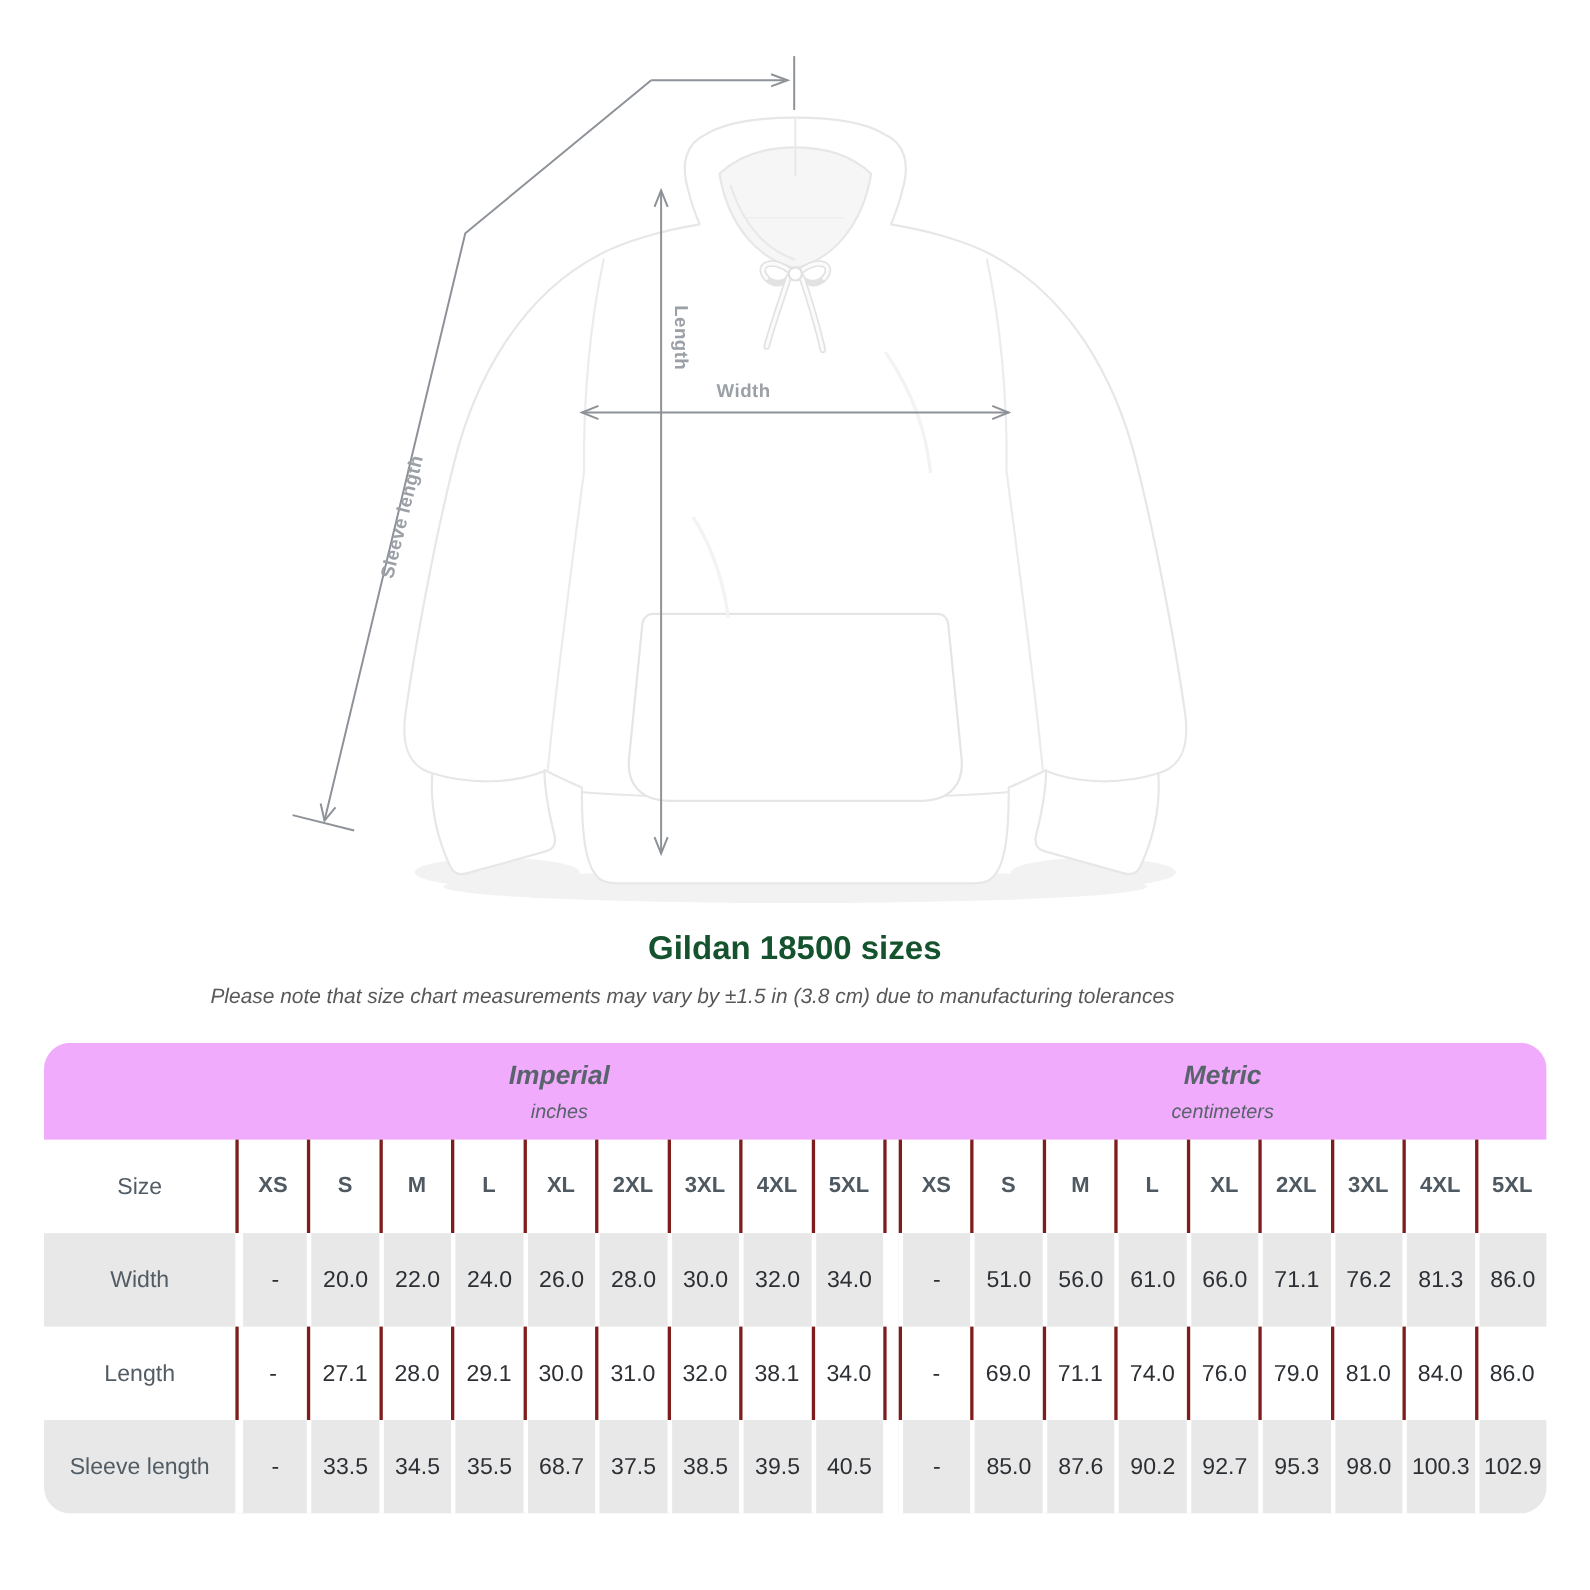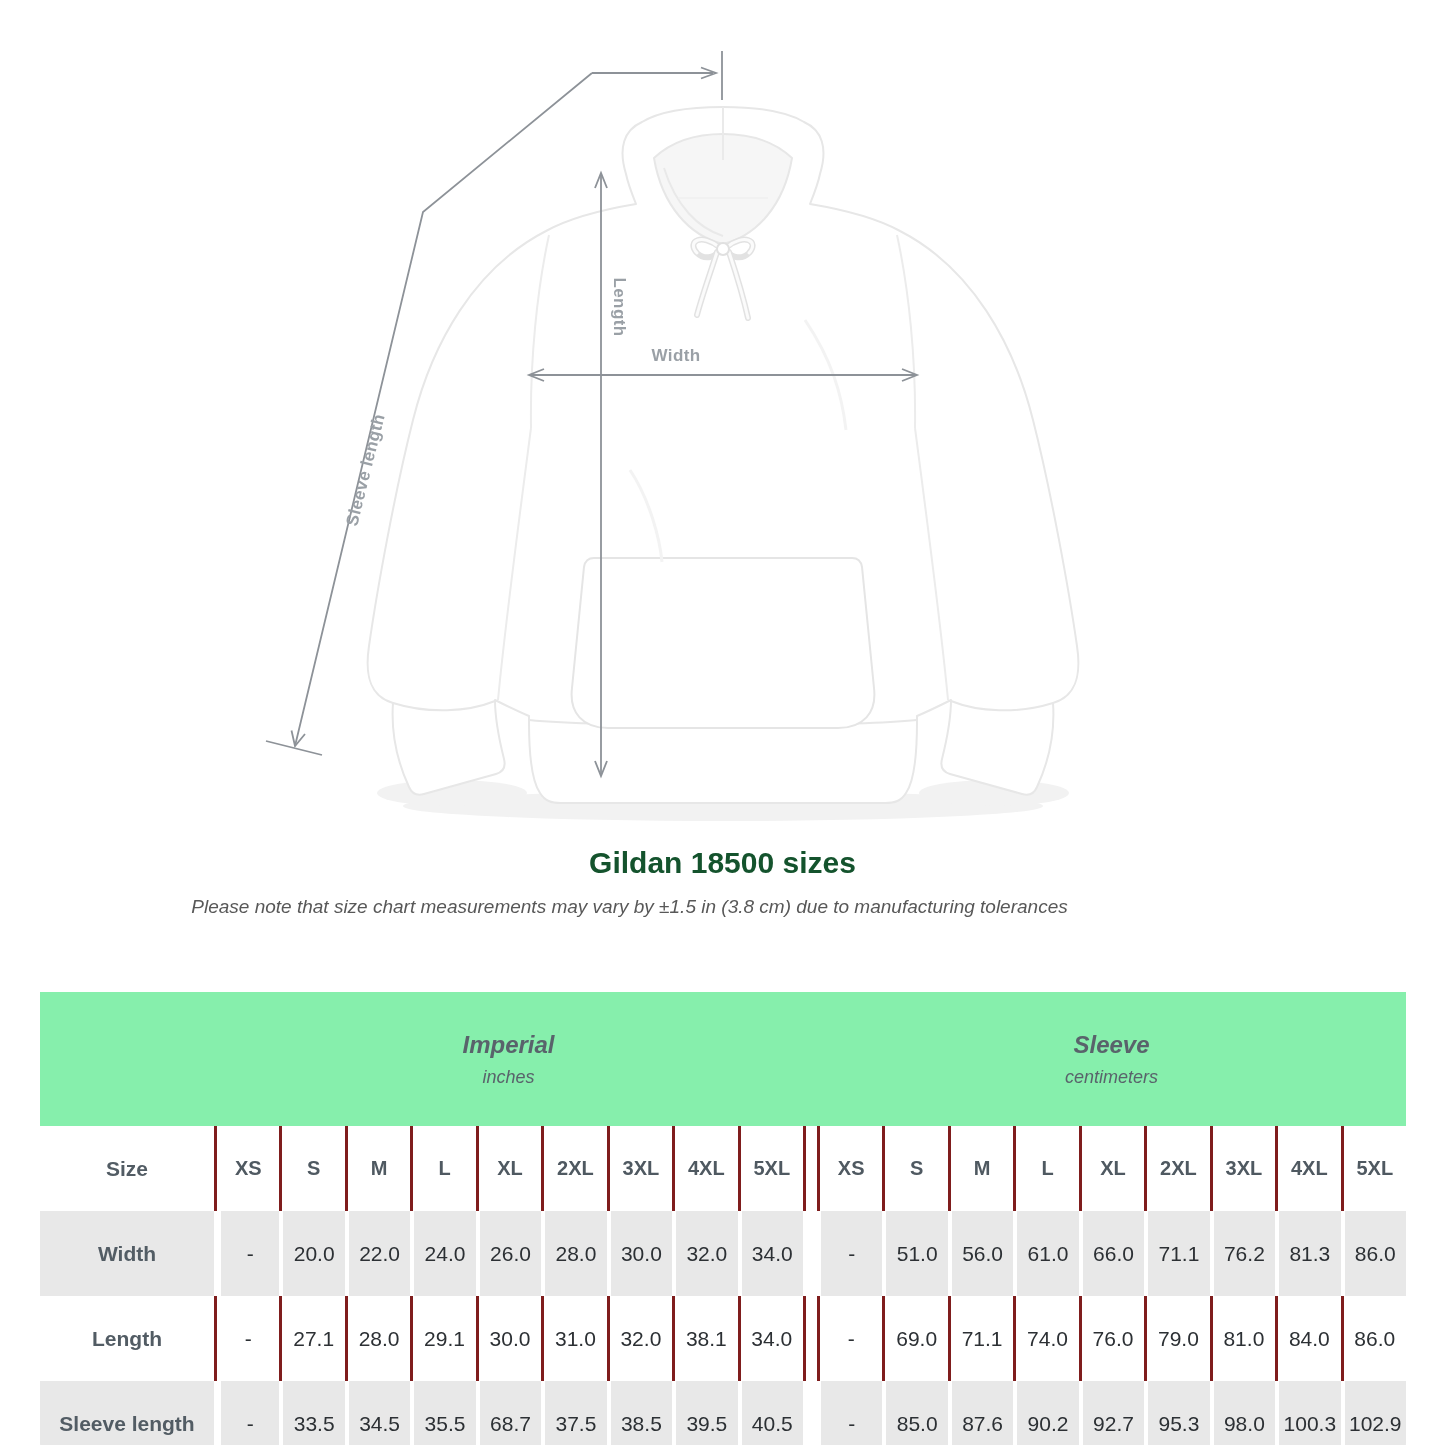--- a/index.html
+++ b/index.html
@@ -18,30 +18,30 @@
   
   .title{position:absolute;left:0;top:846px;width:1445px;text-align:center;
          font-size:30px;font-weight:700;color:#14532d;}
   .subtitle{position:absolute;left:0;top:896px;width:1259px;text-align:center;
             font-size:19px;font-style:italic;color:#585858;}
 
   
   .sizetable{position:absolute;left:40px;top:948px;width:1366px;border-radius:24px;
              overflow:hidden;background:#fff;}
   .tgrid{display:grid;grid-template-columns:174px repeat(9,1fr) 14px repeat(9,1fr);}
-  .band{height:134px;background:#86efac;align-items:center;margin-top:44px;}
+  .band{height:88px;background:#f0abfc;align-items:center;}
   .unitblock{text-align:center;}
   .unit-imperial{grid-column:2 / span 9;}
   .unit-metric{grid-column:12 / span 9;}
   .unit-name{font-size:24px;font-weight:700;font-style:italic;color:#59636b;}
   .unit-sub{font-size:18px;font-style:italic;color:#59636b;margin-top:8px;}
 
   .row{height:85px;}
   .c{display:flex;align-items:center;justify-content:center;height:100%;box-sizing:border-box;}
-  .lab{font-size:21px;font-weight:700;color:#525c64;}
+  .lab{font-size:21px;font-weight:400;color:#525c64;}
   .hd{font-size:20px;font-weight:700;color:#4f5961;}
   .val{font-size:21px;font-weight:400;color:#2c3034;}
 
   
   .rw .d{border-left:3px solid #7f1d1d;}
   
   .rs .c{background:#e8e8e8;border-left:4px solid #fff;}
   .rs .lab{border-left:none;}
   .rs .gap{background:#fff;border-left:none;}
   .rs .firstd{border-left-width:7px;}
@@ -163,21 +163,21 @@
   <div class="subtitle">Please note that size chart measurements may vary by ±1.5 in (3.8 cm) due to manufacturing tolerances</div>
 
   <div class="sizetable">
 
     <div class="tgrid band">
       <div class="unitblock unit-imperial">
         <div class="unit-name">Imperial</div>
         <div class="unit-sub">inches</div>
       </div>
       <div class="unitblock unit-metric">
-        <div class="unit-name">Sleeve</div>
+        <div class="unit-name">Metric</div>
         <div class="unit-sub">centimeters</div>
       </div>
     </div>
 
     <div class="tgrid row rw">
       <div class="c lab">Size</div>
       <div class="c hd d">XS</div>
       <div class="c hd d">S</div>
       <div class="c hd d">M</div>
       <div class="c hd d">L</div>

